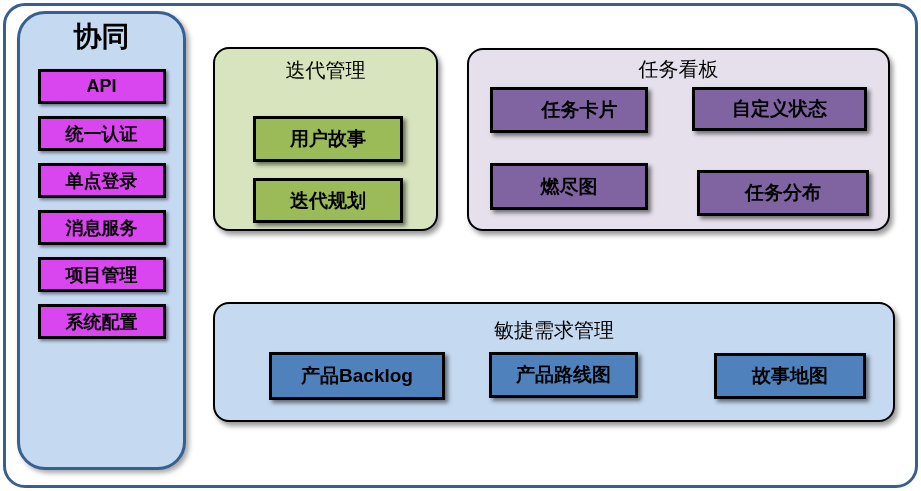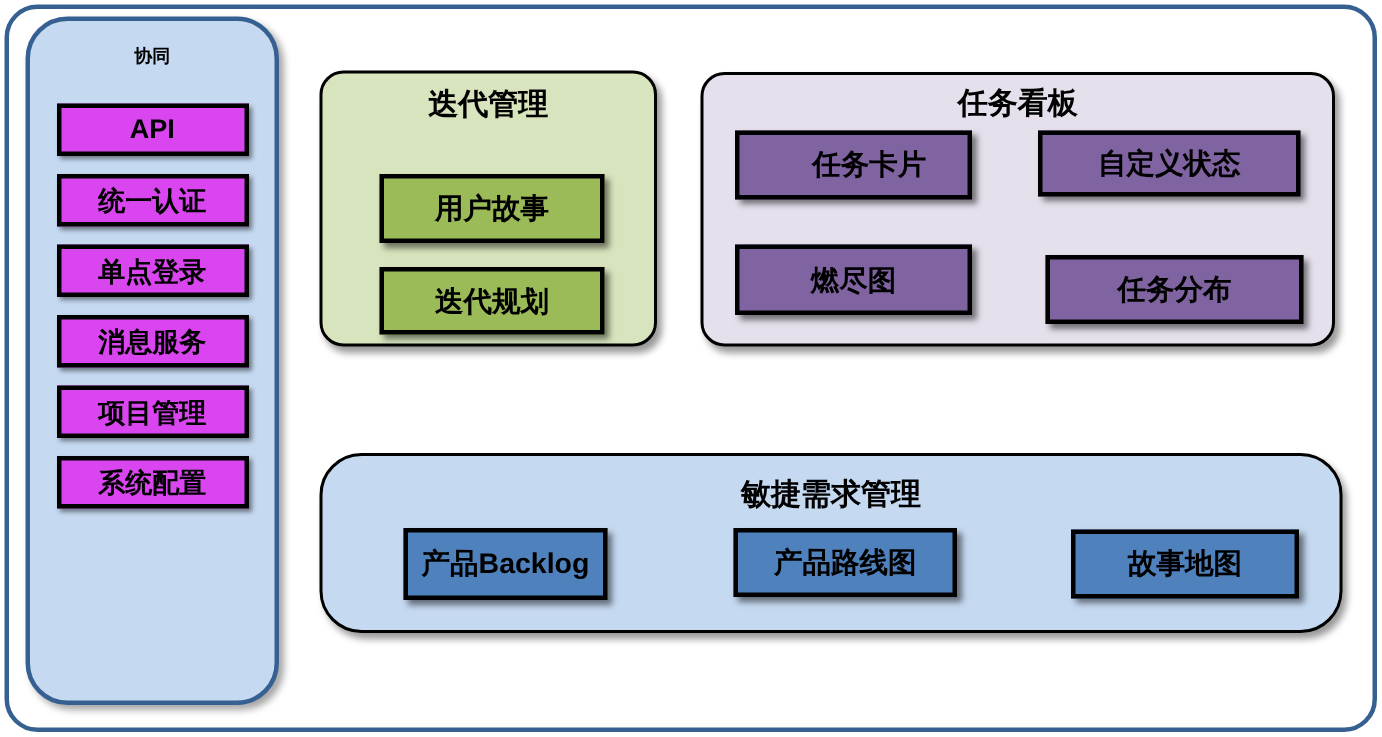--- a/index.html
+++ b/index.html
@@ -31,21 +31,21 @@
     background: #C5D9F1;
     border: 3px solid #376092;
     border-radius: 28px;
     box-shadow: 3px 3px 5px rgba(0,0,0,0.35);
     display: flex;
     flex-direction: column;
     align-items: center;
   }
   .sidebar-title {
     margin-top: 11px;
-    font-size: 12px;
+    font-size: 28px;
     font-weight: bold;
     line-height: 24px;
   }
   .sidebar-items {
     margin-top: 20px;
     display: flex;
     flex-direction: column;
     gap: 12px;
   }
   .pink-item {
@@ -65,21 +65,21 @@
   
   .panel {
     position: absolute;
     border: 2px solid #000;
     border-radius: 16px;
     box-shadow: 3px 4px 5px rgba(0,0,0,0.4);
   }
   .panel-title {
     text-align: center;
     font-size: 20px;
-    font-weight: bold;
+    font-weight: normal;
     line-height: 24px;
   }
   .node {
     position: absolute;
     border: 3px solid #000;
     box-shadow: 3px 3px 4px rgba(0,0,0,0.5);
     display: flex;
     align-items: center;
     justify-content: center;
     font-size: 19px;
@@ -106,25 +106,24 @@
   .node-purple { background: #8064A2; }
   .p-item-0 { left: 21px;  top: 37px;  width: 158px; height: 46px; padding-left: 21px; }
   .p-item-1 { left: 223px; top: 37px;  width: 175px; height: 44px; }
   .p-item-2 { left: 21px;  top: 113px; width: 158px; height: 47px; }
   .p-item-3 { left: 228px; top: 120px; width: 172px; height: 46px; }
 
   .panel-blue {
     left: 213px; top: 302px;
     width: 682px; height: 120px;
     background: #C5D9F1;
-    border-radius: 28px;
   }
   .panel-blue .panel-title { margin-top: 14px; }
   .node-blue { background: #4F81BD; }
-  .b-item-0 { left: 54px;  top: 48px; width: 136px; height: 48px; }
+  .b-item-0 { left: 54px;  top: 48px; width: 176px; height: 48px; }
   .b-item-1 { left: 274px; top: 48px; width: 149px; height: 46px; }
   .b-item-2 { left: 499px; top: 49px; width: 152px; height: 46px; }
 </style>
 </head>
 <body>
 
 <div class="canvas">
   <div class="frame"></div>
 
   <div class="sidebar">

